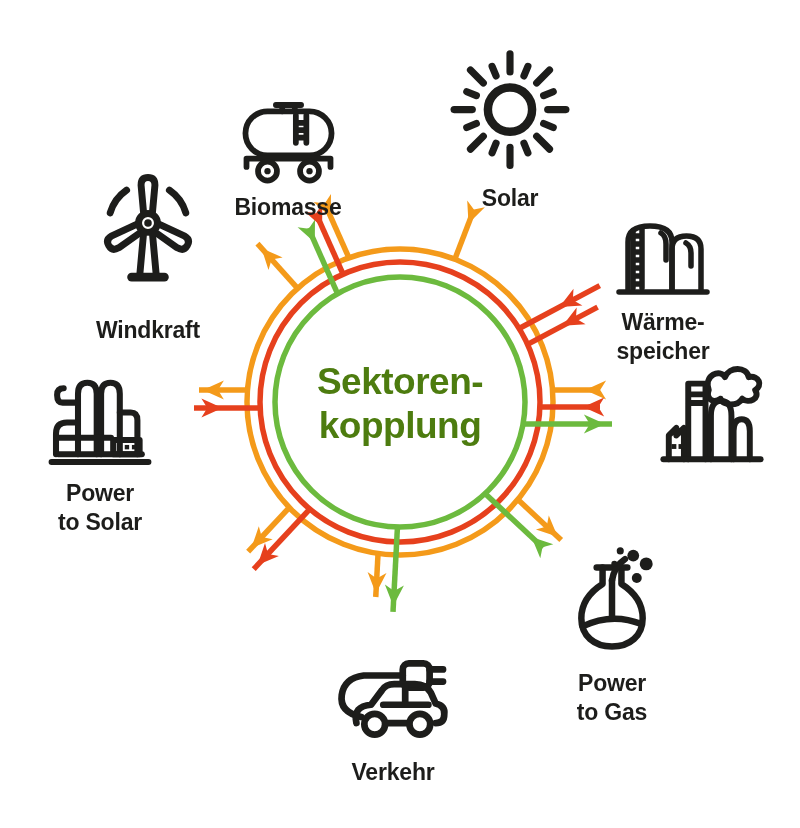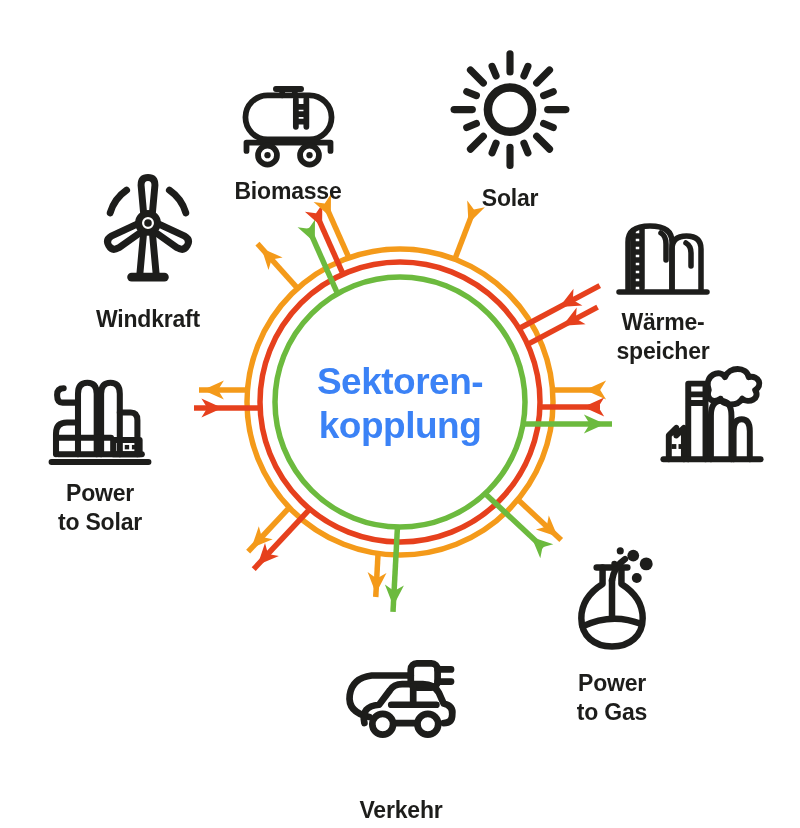--- a/index.html
+++ b/index.html
@@ -1,20 +1,20 @@
 <!DOCTYPE html>
 <html><head>
 <meta charset="utf-8">
 <style>
   html,body{margin:0;padding:0;background:#fff;}
   .canvas{position:relative;width:800px;height:828px;background:#ffffff;overflow:hidden;
           font-family:"Liberation Sans",sans-serif;}
   #diagram-svg{position:absolute;left:0;top:0;}
   .center-title{position:absolute;left:400px;top:360px;transform:translateX(-50%);
-    text-align:center;font-weight:700;font-size:37px;line-height:1.18;color:#3b82f6;
+    text-align:center;font-weight:700;font-size:37px;line-height:1.18;color:#4d7c0f;
     letter-spacing:-0.5px;white-space:nowrap;}
   .sector{position:absolute;width:190px;display:flex;flex-direction:column;align-items:center;}
   .sector .label{font-weight:700;font-size:23px;line-height:1.26;color:#1D1D1B;
     text-align:center;letter-spacing:-0.2px;white-space:nowrap;}
   .sector .label span{display:block;}
   .icon{display:block;}
   .icon path,.icon rect,.icon circle,.icon line{fill:none;stroke:#1D1D1B;stroke-width:5.5;
     stroke-linecap:round;stroke-linejoin:round;}
   .icon .fill{fill:#1D1D1B;stroke:none;}
   .icon .wfill{fill:#ffffff;}
@@ -100,21 +100,21 @@
         <line x1="297.6230172270947" y1="288.2988417019587" x2="257.4751808455632" y2="243.71015217331504" stroke="#F49A1A" stroke-width="5.5"></line>
         <polygon points="261.5,248.2 282.6,257.4 271.6,259.4 268.5,270.1" fill="#F49A1A"></polygon>
       </g>
     </svg>
 
   <div class="center-title">
     <span style="display:block">Sektoren-</span>
     <span style="display:block">kopplung</span>
   </div>
 
-  <div class="sector" style="left:193px;top:68px;justify-content:flex-end;">
+  <div class="sector" style="left:193px;top:84px;justify-content:flex-end;">
     <svg class="icon" width="105" height="105" viewBox="0 0 100 100">
       <path d="M44 26 V20 M56 26 V20 M38 20 H62"></path>
       <rect x="9" y="26" width="82" height="42" rx="21"></rect>
       <path d="M57 30 V56 M67 30 V56 M57 37 H67 M57 44 H67 M57 51 H67"></path>
       <path d="M10 71 H90 M10 71 V79 M90 71 V79"></path>
       <circle cx="30" cy="83" r="9"></circle>
         <circle cx="70" cy="83" r="9"></circle>
       <circle class="fill" cx="30" cy="83" r="3"></circle>
         <circle class="fill" cx="70" cy="83" r="3"></circle>
     </svg>
@@ -192,21 +192,21 @@
       <circle class="fill" cx="52" cy="16" r="2.6"></circle>
       <circle class="fill" cx="79" cy="16" r="5.5"></circle>
       <circle class="fill" cx="71" cy="28" r="4.2"></circle>
     </svg>
     <div class="label" style="margin-top:6px">
       <span>Power</span>
       <span>to Gas</span>
     </div>
   </div>
 
-  <div class="sector" style="left:306px;top:634px;gap:38px;">
+  <div class="sector" style="left:298px;top:634px;">
     <svg class="icon" width="122" height="122" viewBox="0 0 100 100">
       <path d="M24 68 Q6 64 8 50 Q10 36 26 34 H58"></path>
       <rect x="58" y="24" width="22" height="20" rx="5"></rect>
       <path d="M80 29 H91 M80 39 H91"></path>
       <path d="M20 73 Q17 59 32 58 L41 46 Q44 41 51 41 H68 Q77 41 81 48 L85 57 Q93 59 92 66 Q92 73 85 73"></path>
       <path d="M42 58 H79 M60 43 V56"></path>
       <path d="M44 73 H63"></path>
       <circle class="wfill" cx="35" cy="74" r="8.5"></circle>
       <circle class="wfill" cx="72" cy="74" r="8.5"></circle>
     </svg>
@@ -243,19 +243,19 @@
       <path d="M20 34 A33 33 0 0 1 33 16"></path>
       <path d="M67 16 A33 33 0 0 1 80 34"></path>
       <path d="M46.5 34 L44.5 12 Q44.5 6 50 6 Q55.5 6 55.5 12 L53.5 34" transform="rotate(0 50 42)"></path>
       <path d="M46.5 34 L44.5 12 Q44.5 6 50 6 Q55.5 6 55.5 12 L53.5 34" transform="rotate(120 50 42)"></path>
       <path d="M46.5 34 L44.5 12 Q44.5 6 50 6 Q55.5 6 55.5 12 L53.5 34" transform="rotate(240 50 42)"></path>
       <circle cx="50" cy="42" r="7.5"></circle>
       <circle class="fill" cx="50" cy="42" r="3"></circle>
       <path d="M46.5 50 L43.5 83 M53.5 50 L56.5 83"></path>
       <path d="M37 85 H63" style="stroke-width:7"></path>
     </svg>
-    <div class="label" style="margin-top:9px">
+    <div class="label" style="margin-top:20px">
       <span>Windkraft</span>
       <span></span>
     </div>
   </div>
 
 </div>
 
 </body></html>

